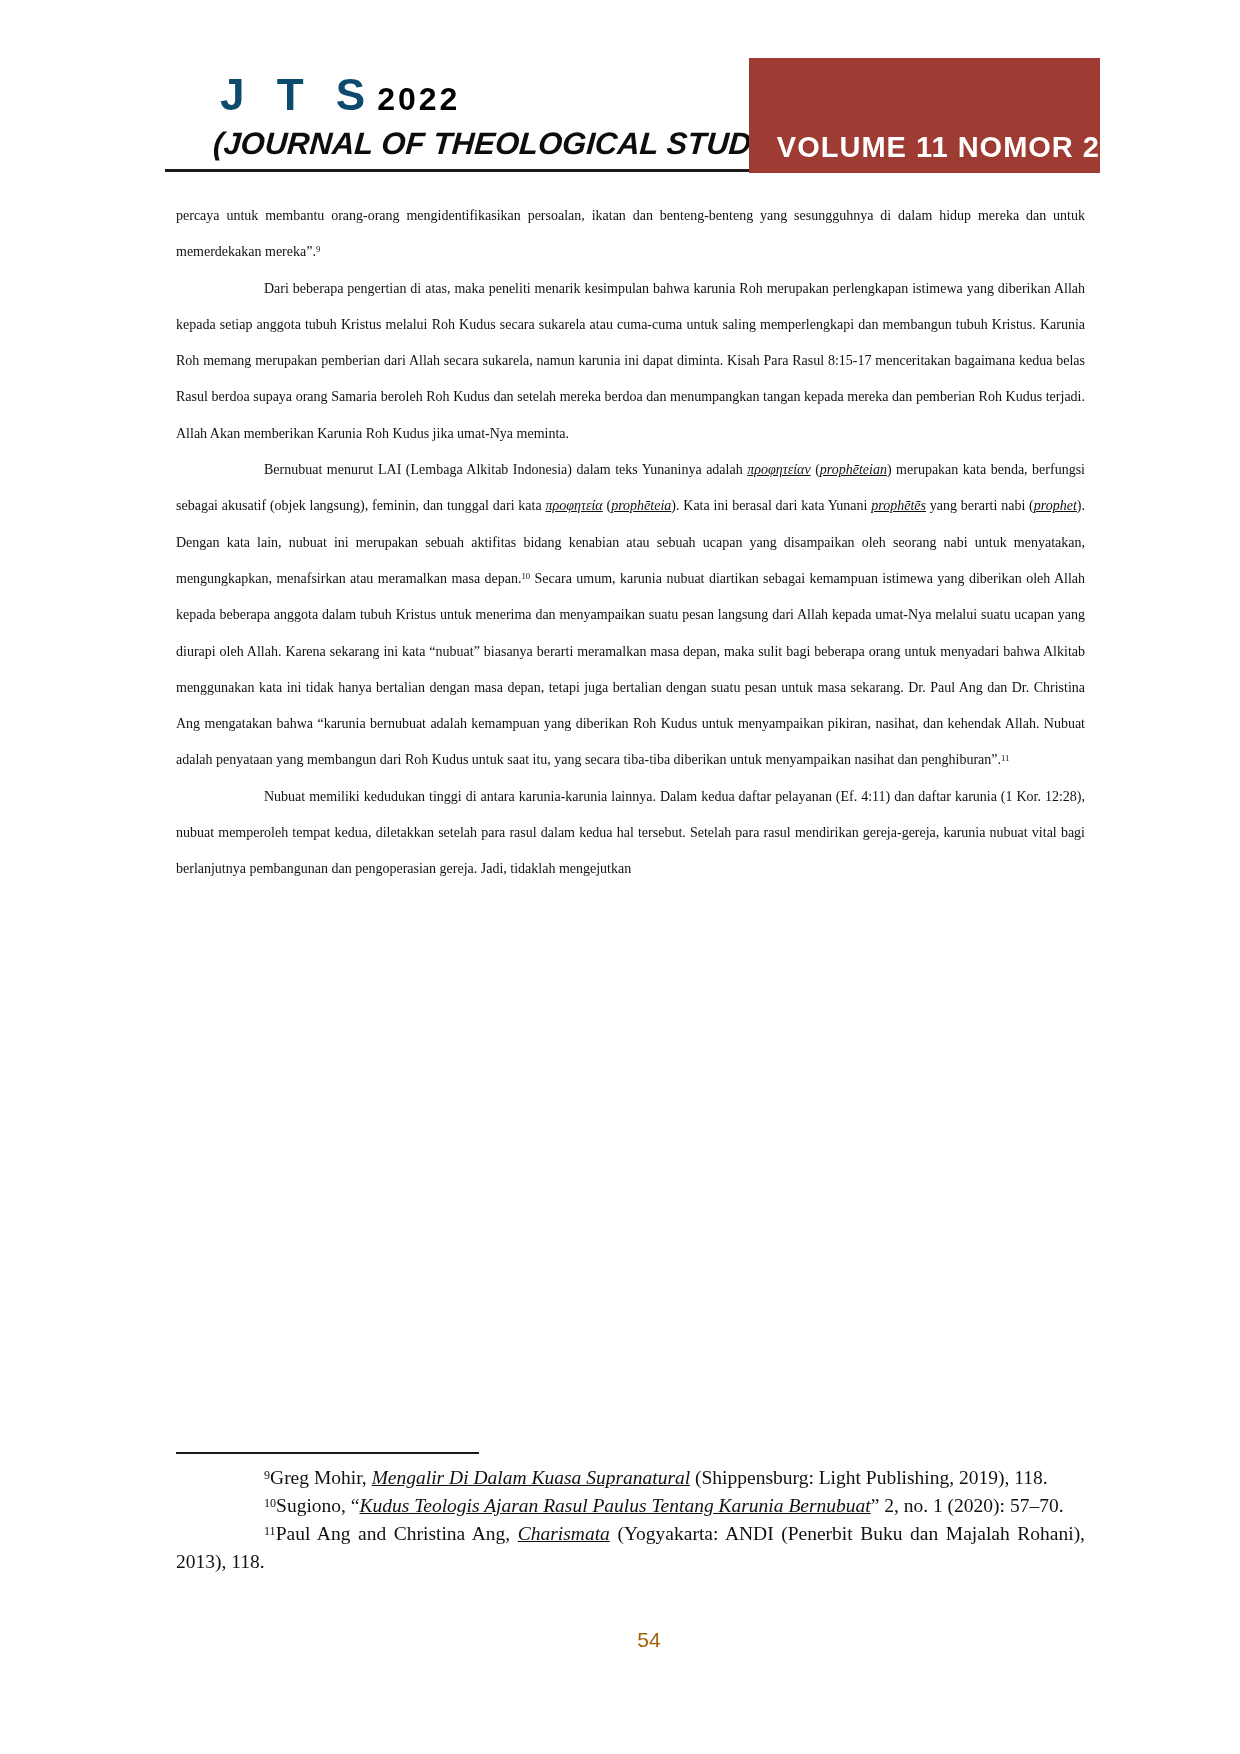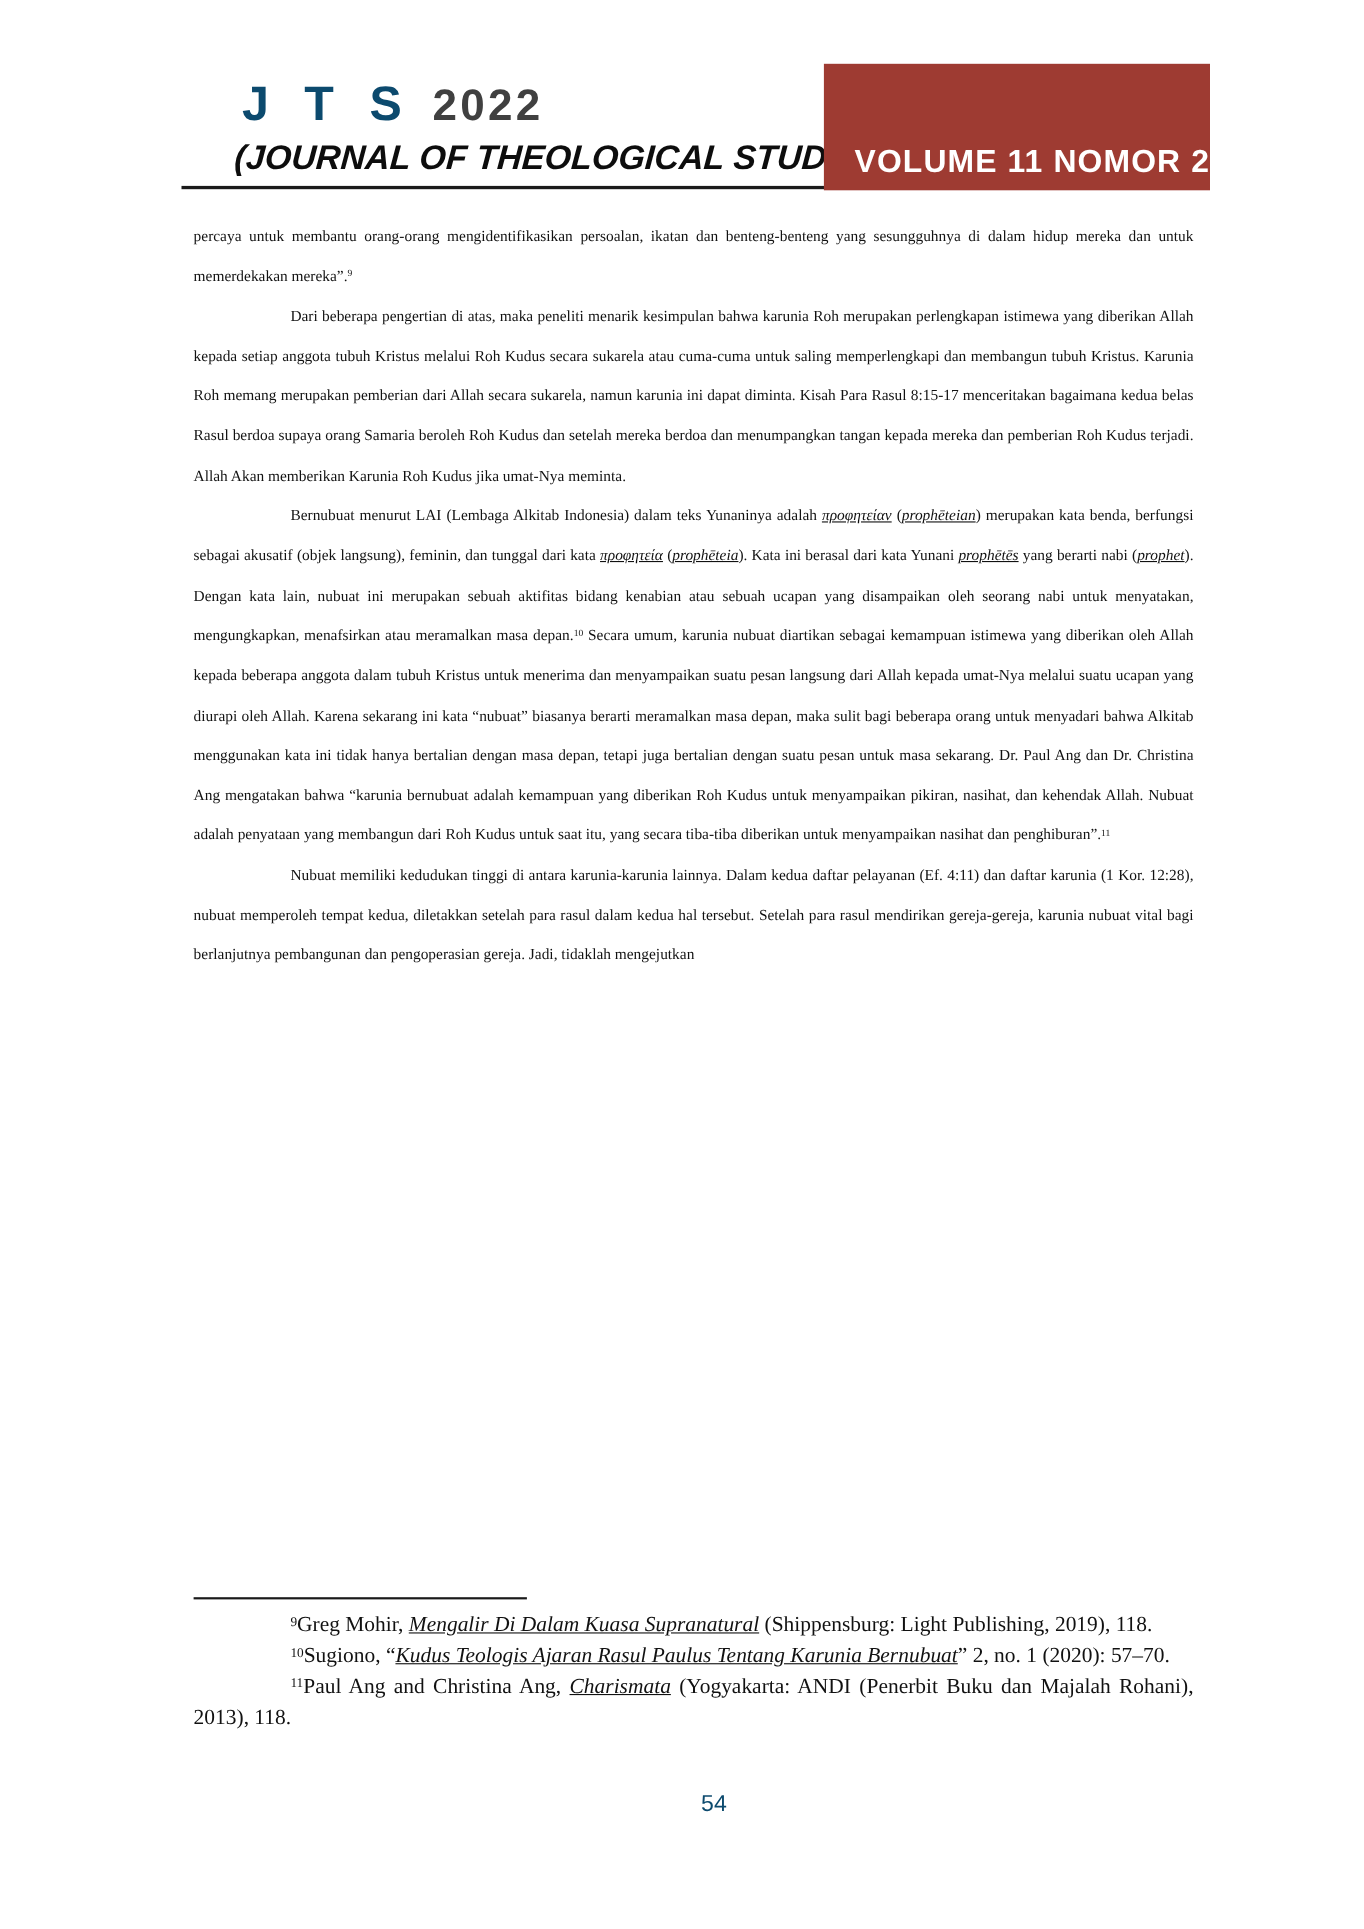--- a/index.html
+++ b/index.html
@@ -20,24 +20,24 @@
   .jts-abbrev {
     font-family: "Liberation Sans", sans-serif;
     font-weight: 700;
     font-size: 44px;
     letter-spacing: 10px;
     color: #0c4a6e;
   }
   .jts-year {
     font-family: "Liberation Sans", sans-serif;
     font-weight: 700;
-    font-size: 40px;
-    margin-left: 18px;
+    font-size: 32px;
+    margin-left: 2px;
     letter-spacing: 3px;
-    color: #404040;
+    color: #000000;
   }
   .jts-subtitle {
     margin-top: 6px;
     margin-left: -8px;
     font-family: "Liberation Sans", sans-serif;
     font-weight: 700;
     font-style: italic;
     font-size: 31px;
     letter-spacing: 0px;
     transform: skewX(-4deg);
@@ -117,21 +117,21 @@
 
   
   .page-number {
     position: absolute;
     left: 176px;
     top: 1628px;
     width: 946px;
     text-align: center;
     font-family: "Liberation Sans", sans-serif;
     font-size: 21px;
-    color: #0c4a6e;
+    color: #a16207;
   }
 </style>
 </head>
 <body>
 
 <div class="page">
 
   <div class="masthead">
     <div class="jts-line">
       <span class="jts-abbrev">J T S</span><span class="jts-year">2022</span>

